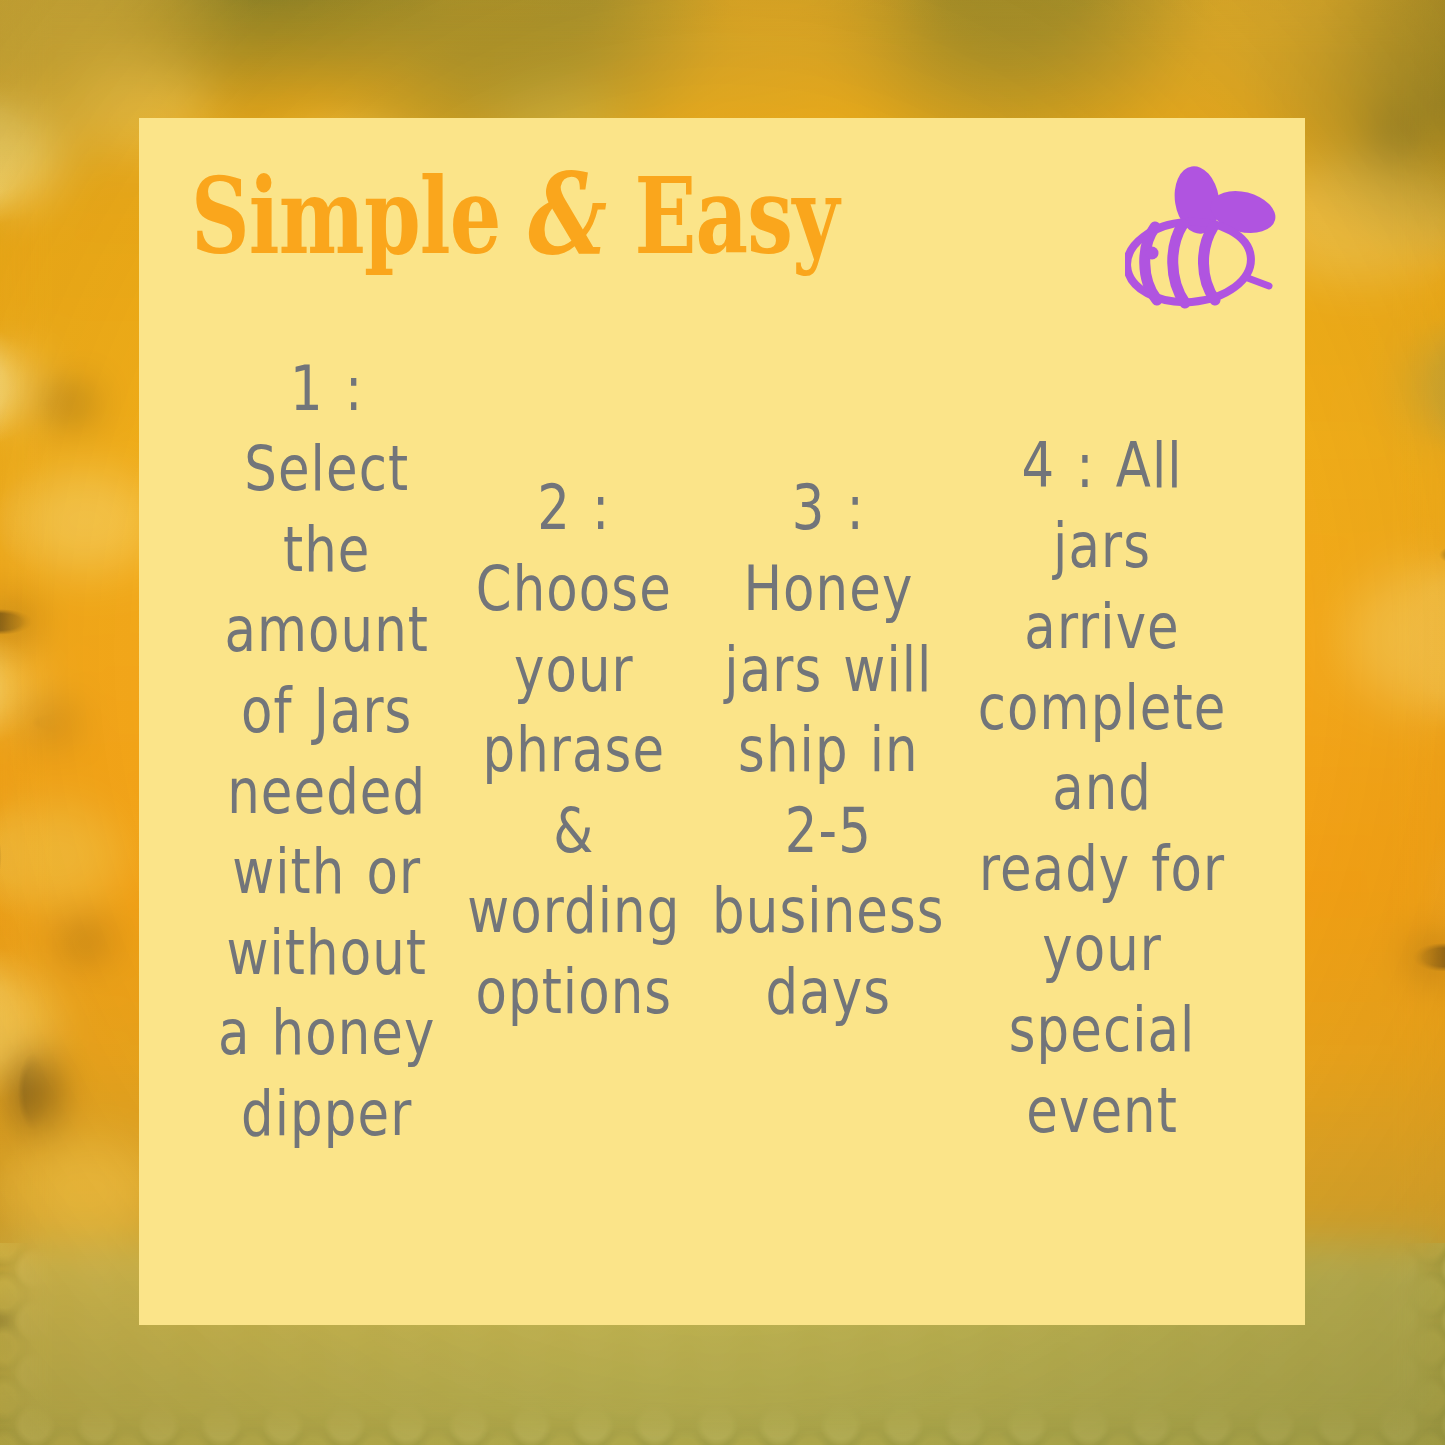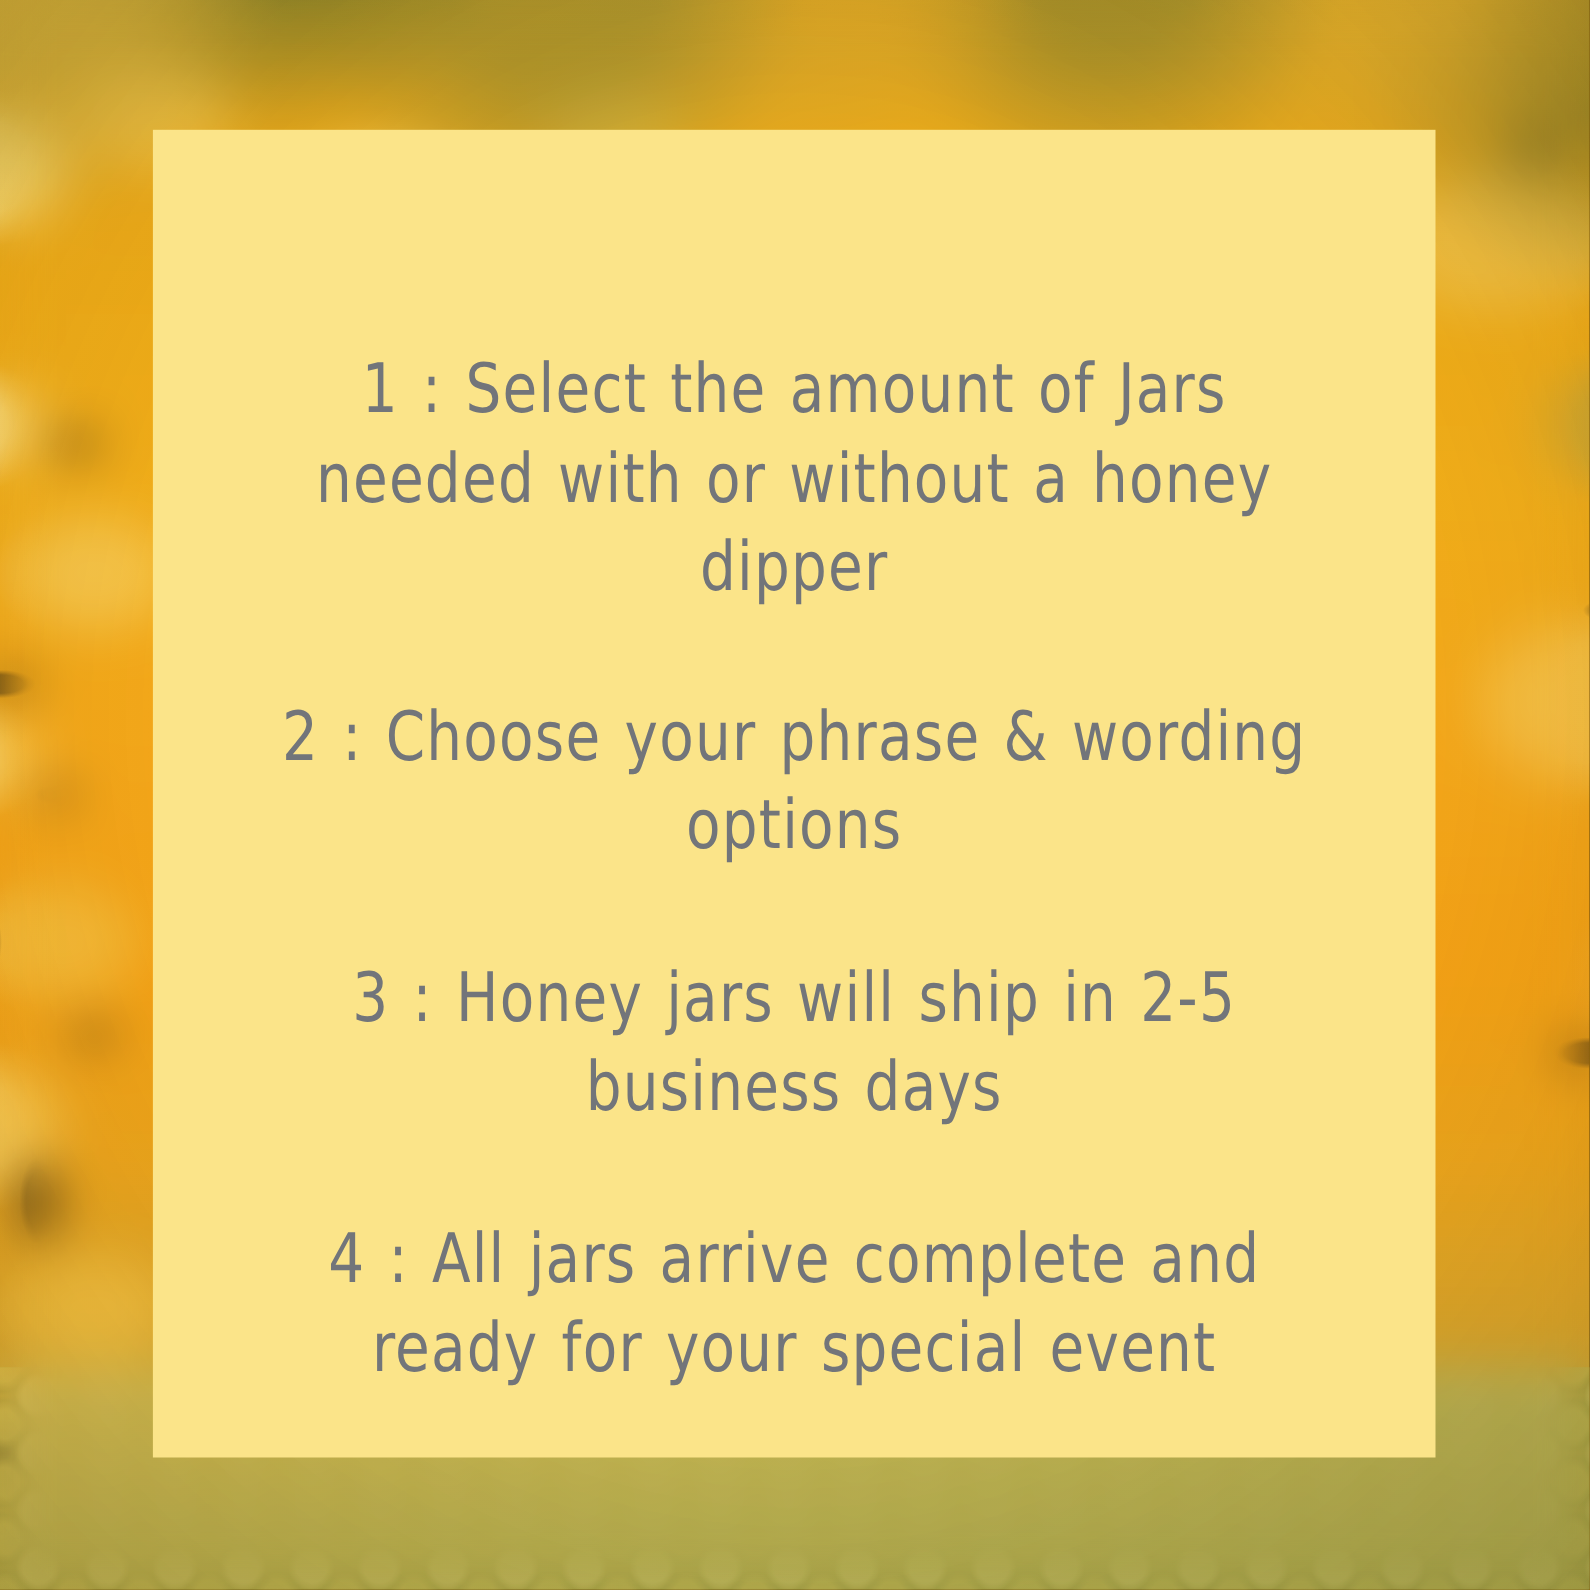--- a/index.html
+++ b/index.html
@@ -182,22 +182,23 @@
   }
 
   
   #steps {
     position: absolute;
     left: 62px;
     right: 62px;
     top: 196px;
     bottom: 62px;
     display: flex;
-    flex-direction: column;
+    flex-direction: row;
     justify-content: flex-start;
+    align-items: center;
   }
   .step {
     color: #72757A;
     text-align: center;
     font-family: "DejaVu Sans Condensed", "Liberation Sans Narrow", "Liberation Sans", sans-serif;
     font-size: 62px;
     line-height: 1.30;
     letter-spacing: 1.2px;
     word-spacing: 4px;
     transform: scaleX(0.92);
@@ -219,20 +220,44 @@
     <div class="bgLayer" id="bgBlobs"></div>
     <div class="bgLayer" id="bgSeeds"></div>
     <div class="bgLayer" id="bgBuds"></div>
     <div class="bgLayer" id="bgBudsTint"></div>
     <div id="bgBlur"></div>
     <div id="bgVignette"></div>
   </div>
 
   <div id="card">
 
+    <div id="titleRow">
+
+      <div id="title"><span>Simple </span><span class="amp">&amp;</span><span> Easy</span></div>
+
+      <div id="bee">
+        <svg viewBox="0 0 162 160" width="162" height="160" aria-hidden="true">
+          <g fill="none" stroke="#B054E0" stroke-width="7" stroke-linecap="round" stroke-linejoin="round">
+
+            <ellipse cx="72" cy="36" rx="22" ry="34" fill="#B054E0" stroke="none" transform="rotate(-9 72 36)"></ellipse>
+            <ellipse cx="118" cy="48" rx="33" ry="20" fill="#B054E0" stroke="none" transform="rotate(14 118 48)"></ellipse>
+
+            <ellipse cx="64" cy="98" rx="62" ry="40" fill="none" stroke="#B054E0" stroke-width="8" transform="rotate(-4 64 98)"></ellipse>
+
+            <path d="M 30 63 C 16 82 16 116 32 136" stroke-width="11"></path>
+            <path d="M 58 60 C 44 82 44 116 60 139" stroke-width="11"></path>
+            <path d="M 88 63 C 75 84 75 115 90 136" stroke-width="11"></path>
+
+            <path d="M 120 113 L 144 122" stroke-width="7"></path>
+          </g>
+
+          <circle cx="27" cy="89" r="6.5" fill="#B054E0"></circle>
+        </svg>
+      </div>
+    </div>
 
     <div id="steps">
       <div class="step" id="step1">1 : Select the amount of Jars needed with or without a honey dipper</div>
       <div class="step" id="step2">2 : Choose your phrase &amp; wording options</div>
       <div class="step" id="step3">3 : Honey jars will ship in 2-5 business days</div>
       <div class="step" id="step4">4 : All jars arrive complete and ready for your special event</div>
     </div>
 
   </div>
 </div>

